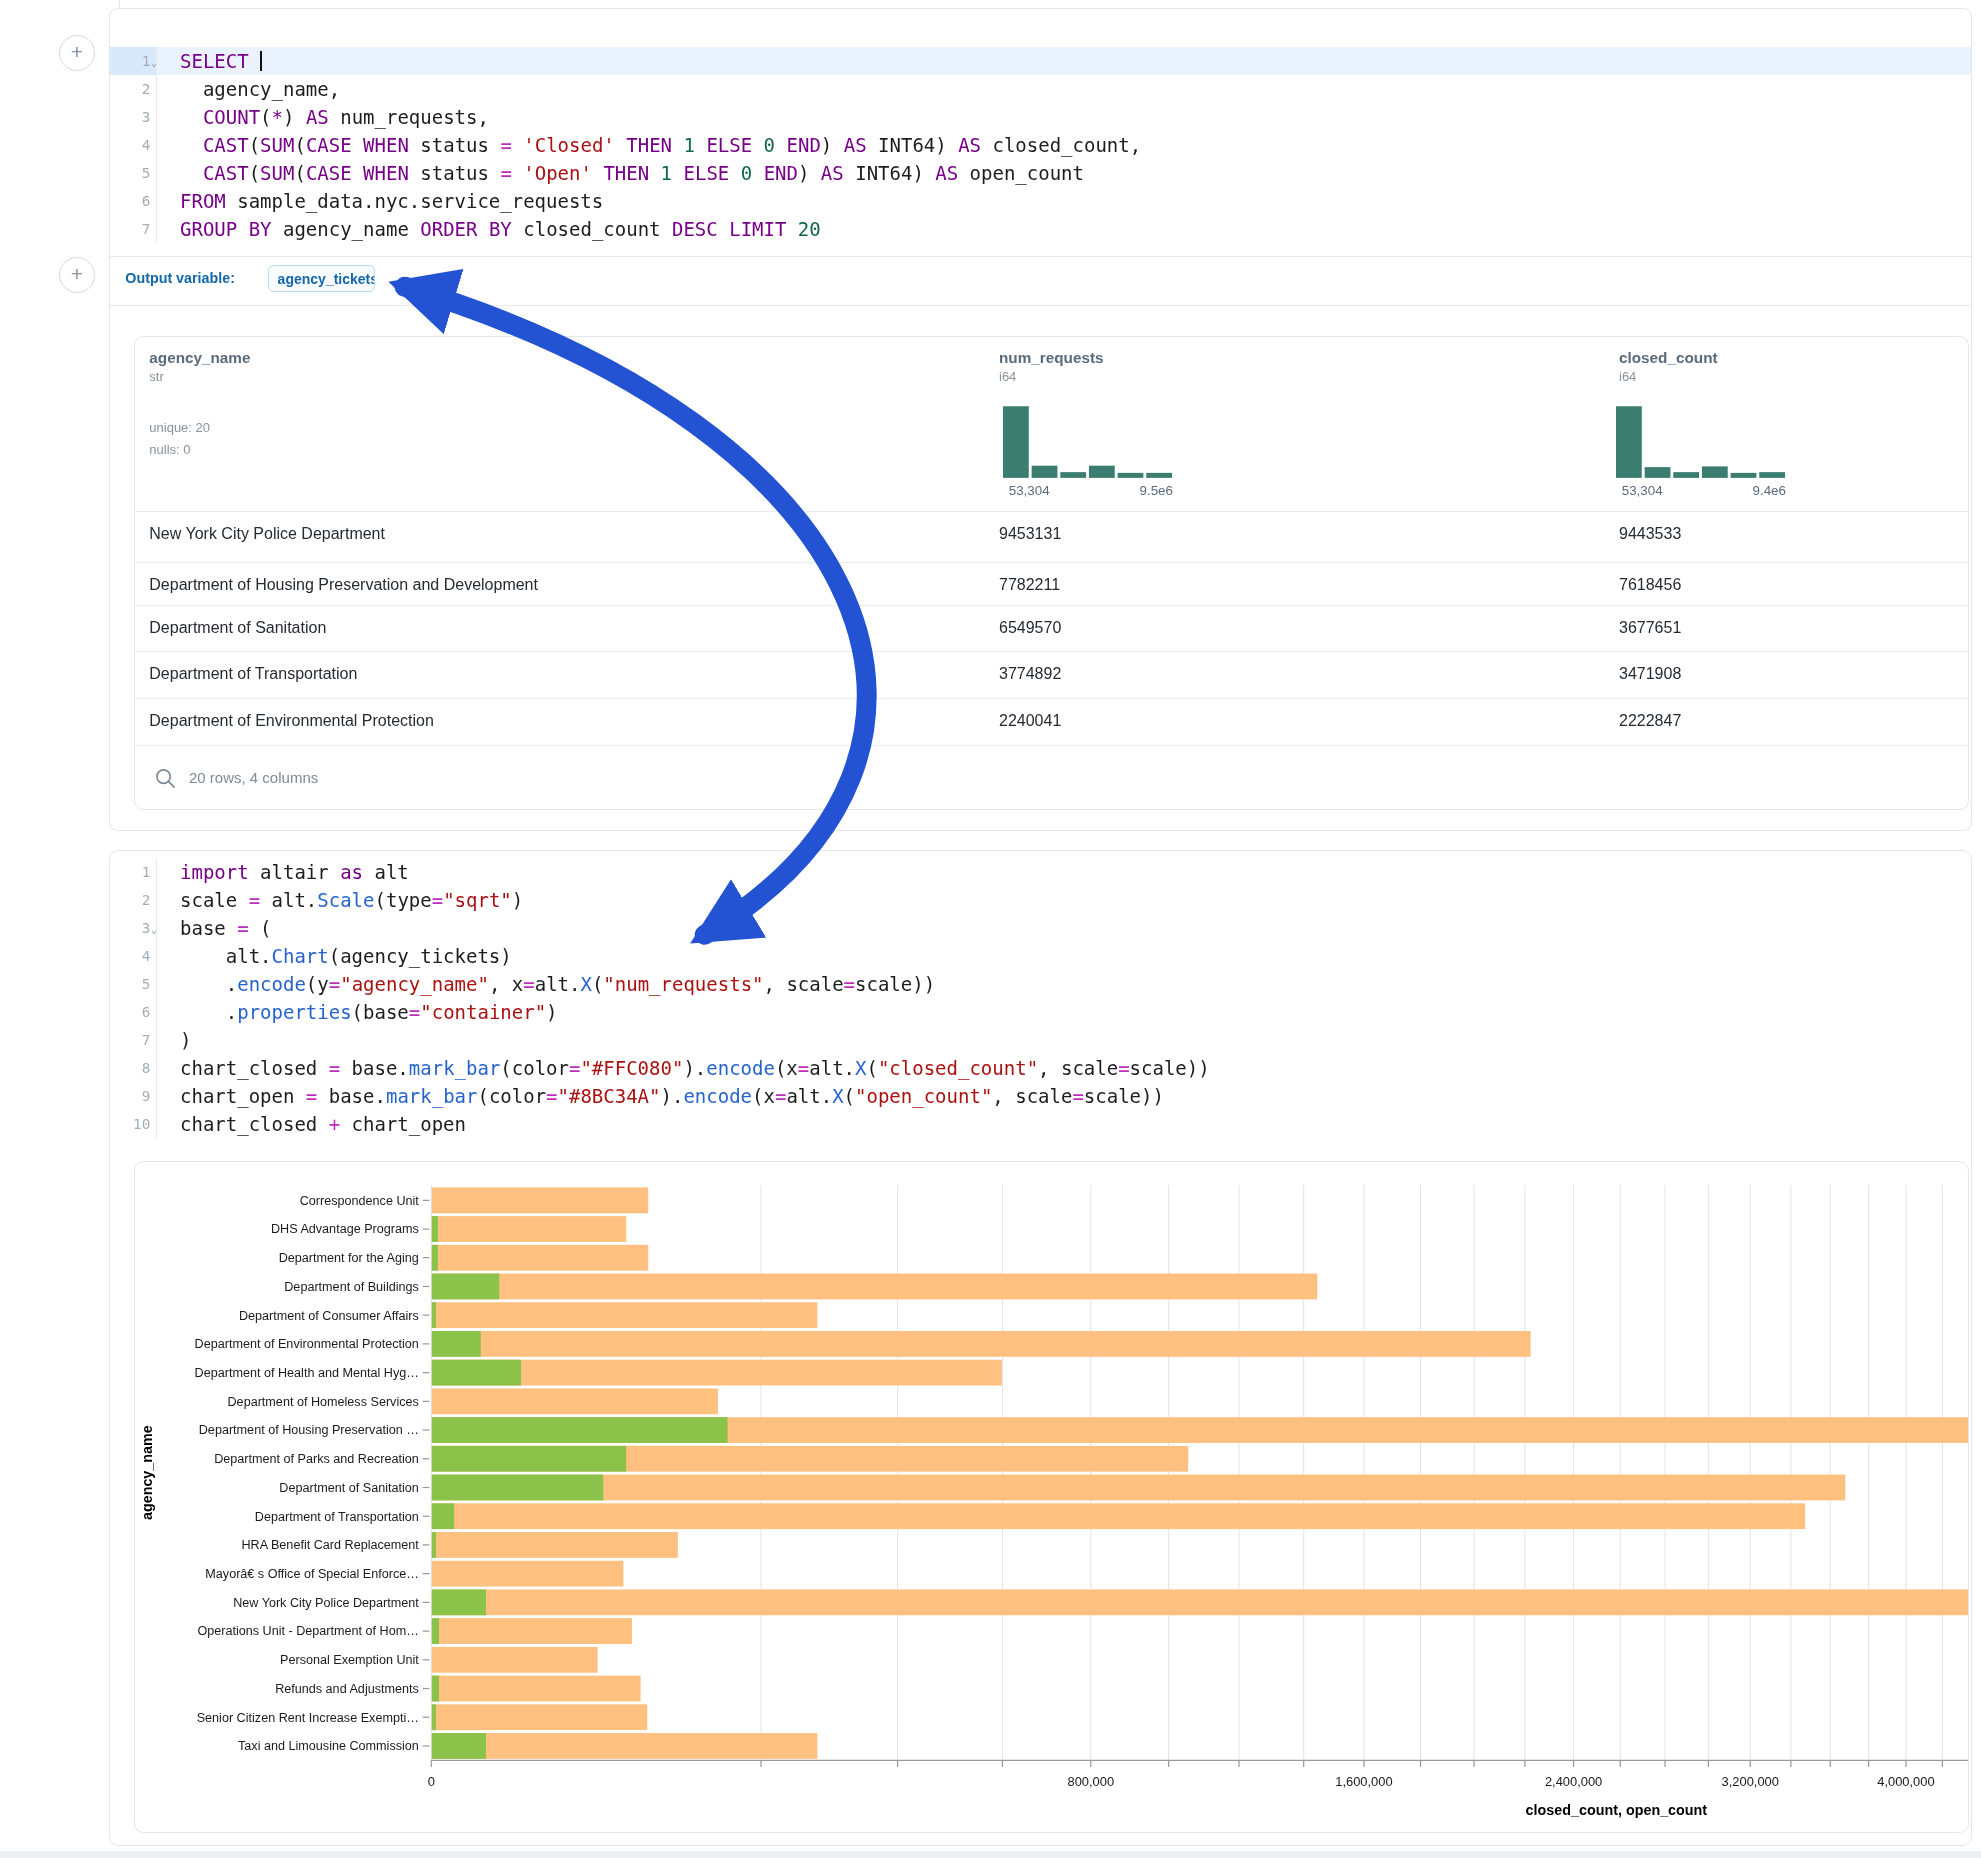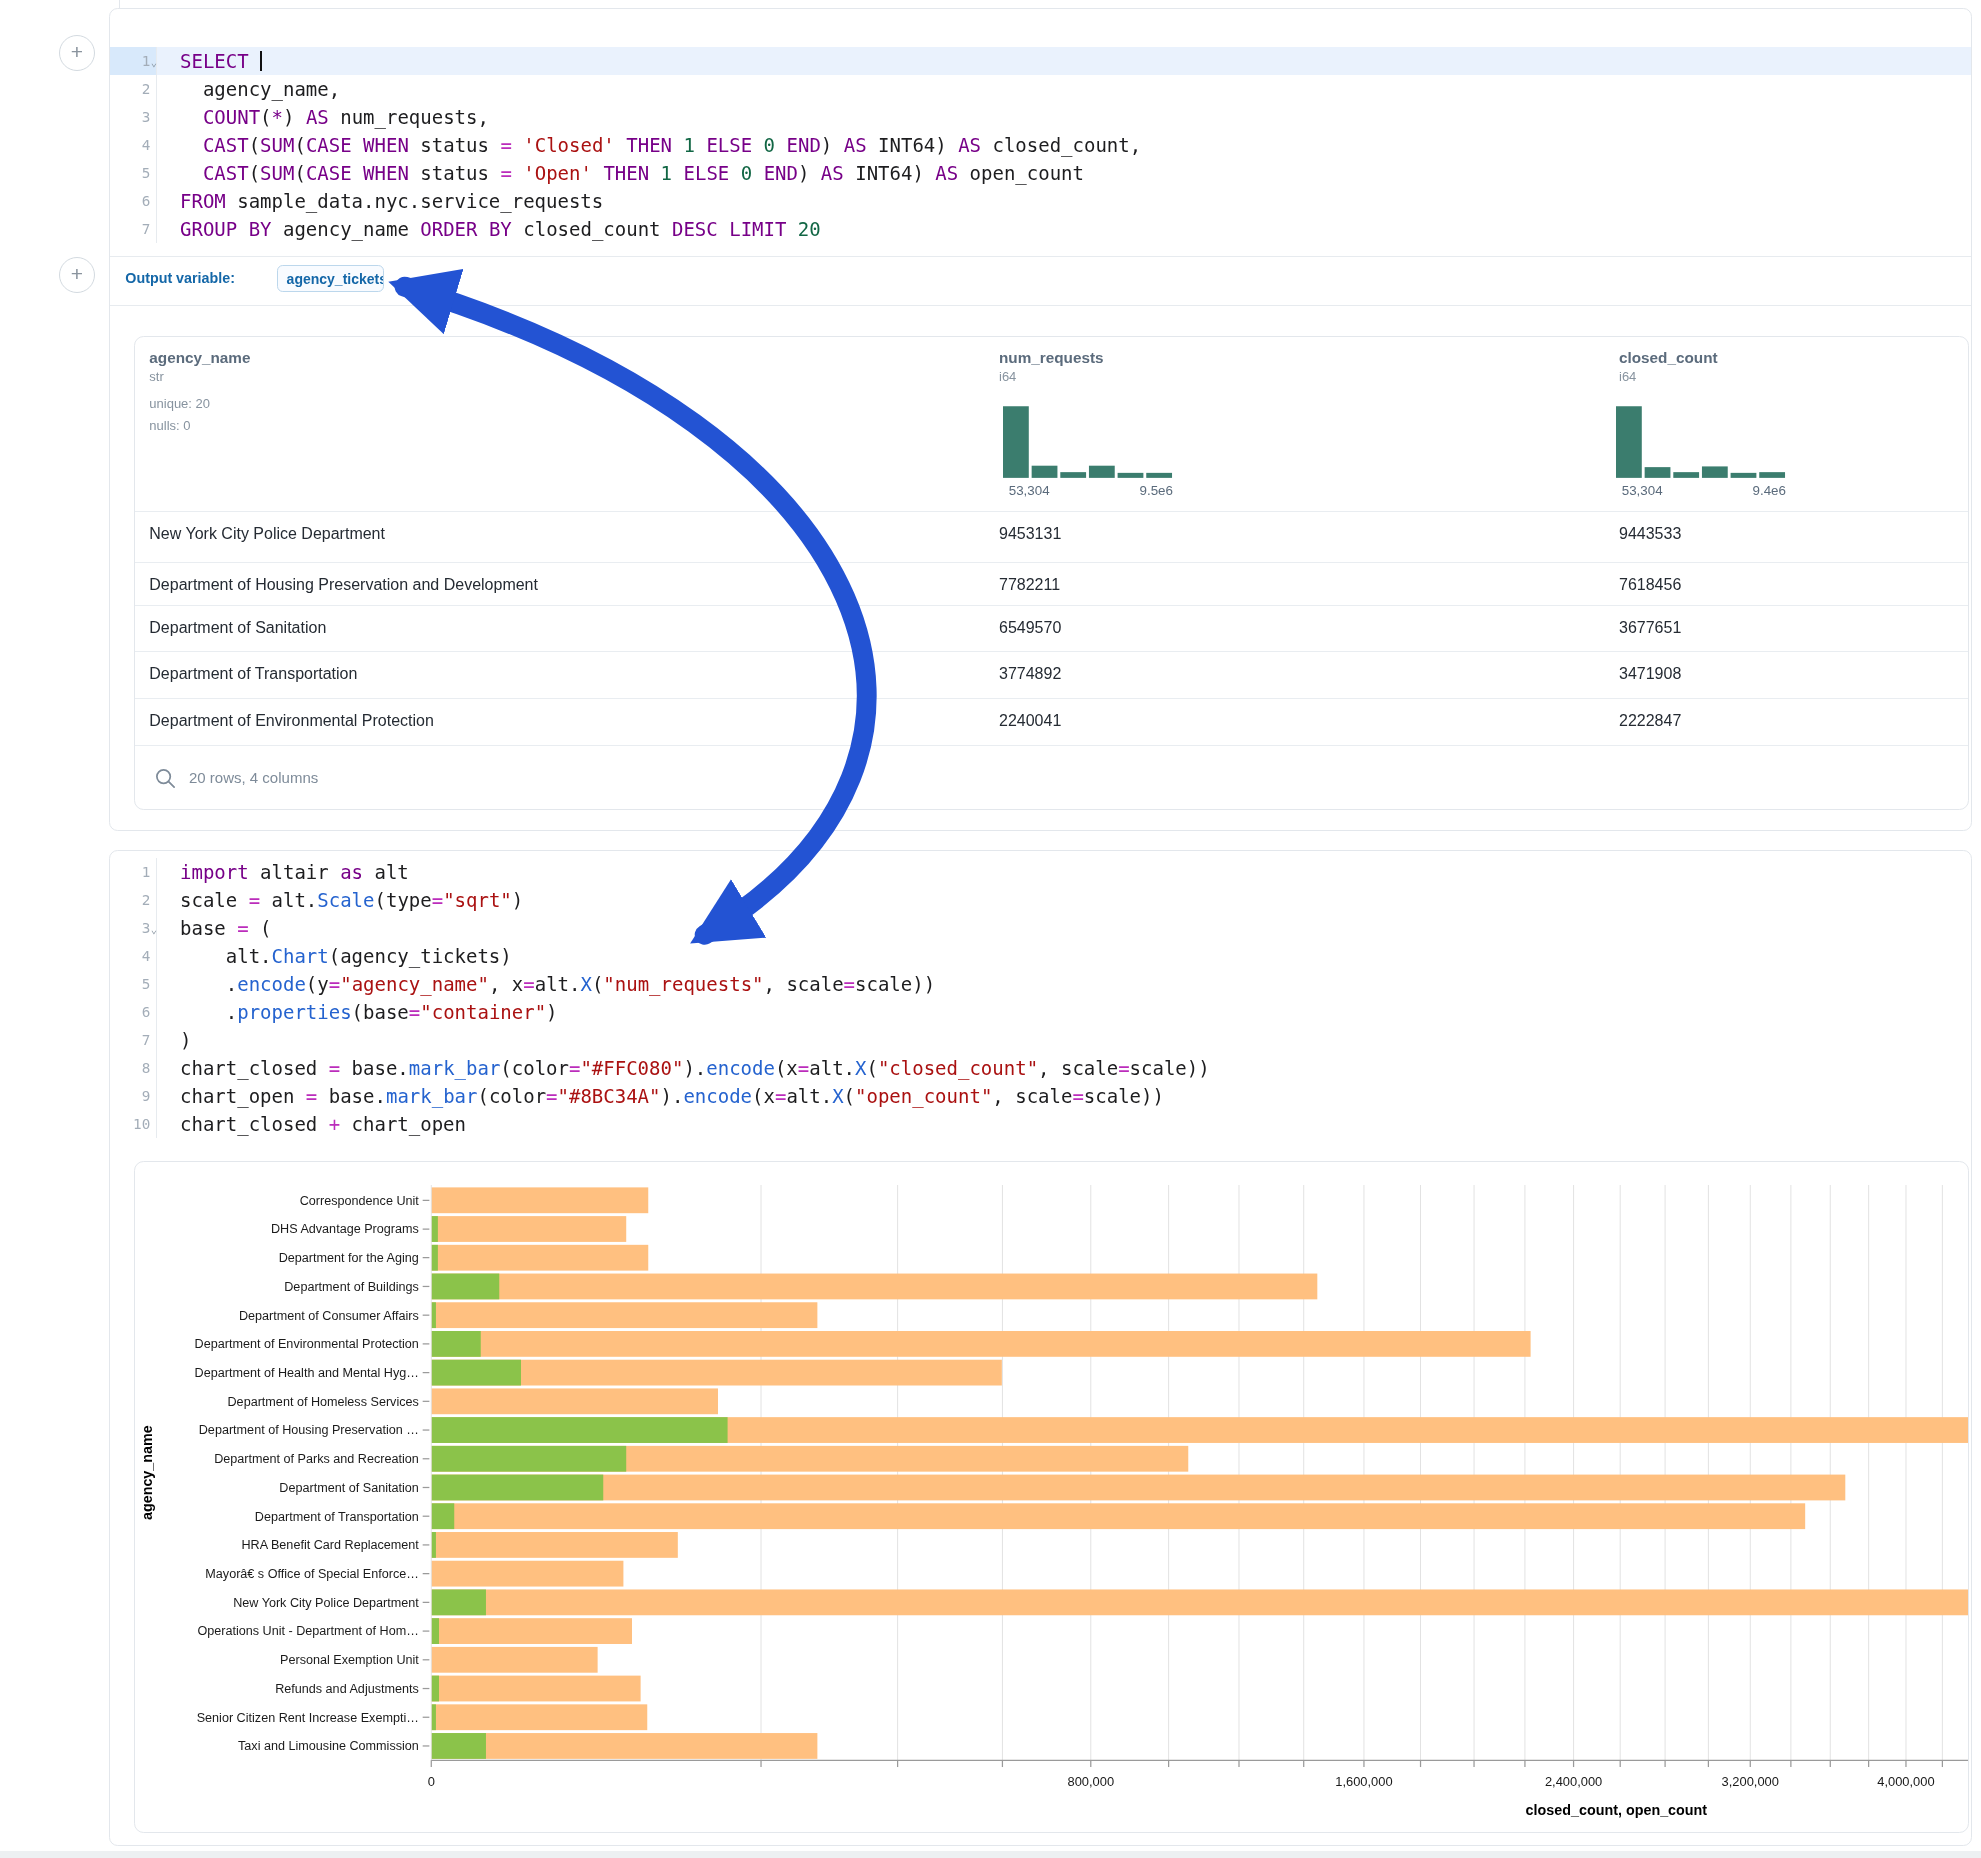--- a/index.html
+++ b/index.html
@@ -17,28 +17,28 @@
   .gutter .chev{position:absolute;right:-1px;top:1px;font-size:10.5px;color:#8b97a3;}
   .code-text{padding-left:23px;flex:1;}
   .code-line.active{background:#eaf2fd;}
   .code-line.active .gutter{background:#d8e9fb;}
   .tk-kw{color:#770088;} .tk-str{color:#aa1111;} .tk-num{color:#116644;}
   .tk-fn{color:#2563cf;} .tk-fnu{color:#2563cf;} .tk-op{color:#bb2cbb;} .tk-plain{color:#1d1d1f;}
   .cursor{display:inline-block;width:1.9px;height:20px;background:#111;vertical-align:-3.8px;}
   
   #outvar-strip{position:absolute;left:0;right:0;top:247px;height:48px;border-top:1px solid #e7ebef;border-bottom:1px solid #e7ebef;}
   #outvar-label{position:absolute;left:15.3px;top:13.4px;font-size:14.3px;font-weight:bold;color:#1467a8;}
-  #outvar-pill{position:absolute;left:167px;top:8.6px;width:107px;height:27px;border:1px solid #bcd7ec;border-radius:5.7px;
+  #outvar-pill{position:absolute;left:158px;top:8.6px;width:107px;height:27px;border:1px solid #bcd7ec;border-radius:5.7px;
                background:#f8fbff;color:#1467a8;font-size:14px;font-weight:bold;line-height:27px;
                padding-left:8.6px;box-sizing:border-box;overflow:hidden;white-space:nowrap;}
   
   #table-card{left:134px;top:336px;width:1835px;height:474px;border-radius:9.6px;overflow:hidden;}
   .col-head{position:absolute;top:11.5px;font-size:15.3px;font-weight:bold;color:#5b6b7c;}
   .col-type{position:absolute;top:32px;font-size:13px;color:#87939f;}
-  .col-stat{position:absolute;font-size:13px;color:#87939f;}
+  .col-stat{position:absolute;font-size:13px;color:#87939f;margin-top:24px;}
   .hist-label{font-size:14px;fill:#5b6b7c;font-family:"Liberation Sans",sans-serif;}
   .t-row{position:absolute;left:0;width:100%;height:47px;border-top:1px solid #e9edf1;box-sizing:border-box;}
   .t-cell{position:absolute;top:13.4px;font-size:16px;color:#252b33;}
   #table-footer{position:absolute;left:0;right:0;top:408px;height:66px;border-top:1px solid #e9edf1;}
   #footer-text{position:absolute;left:54px;top:23px;font-size:15px;color:#7e8b99;}
   
   #chart-card{left:134px;top:1161px;width:1835px;height:672px;border-radius:9.6px;overflow:hidden;}
   
   #arrow-overlay{position:absolute;left:0;top:0;width:1982px;height:1858px;pointer-events:none;z-index:50;}
   #bottom-strip{position:absolute;left:0;top:1851px;width:1982px;height:7.6px;background:#edf0f2;}

